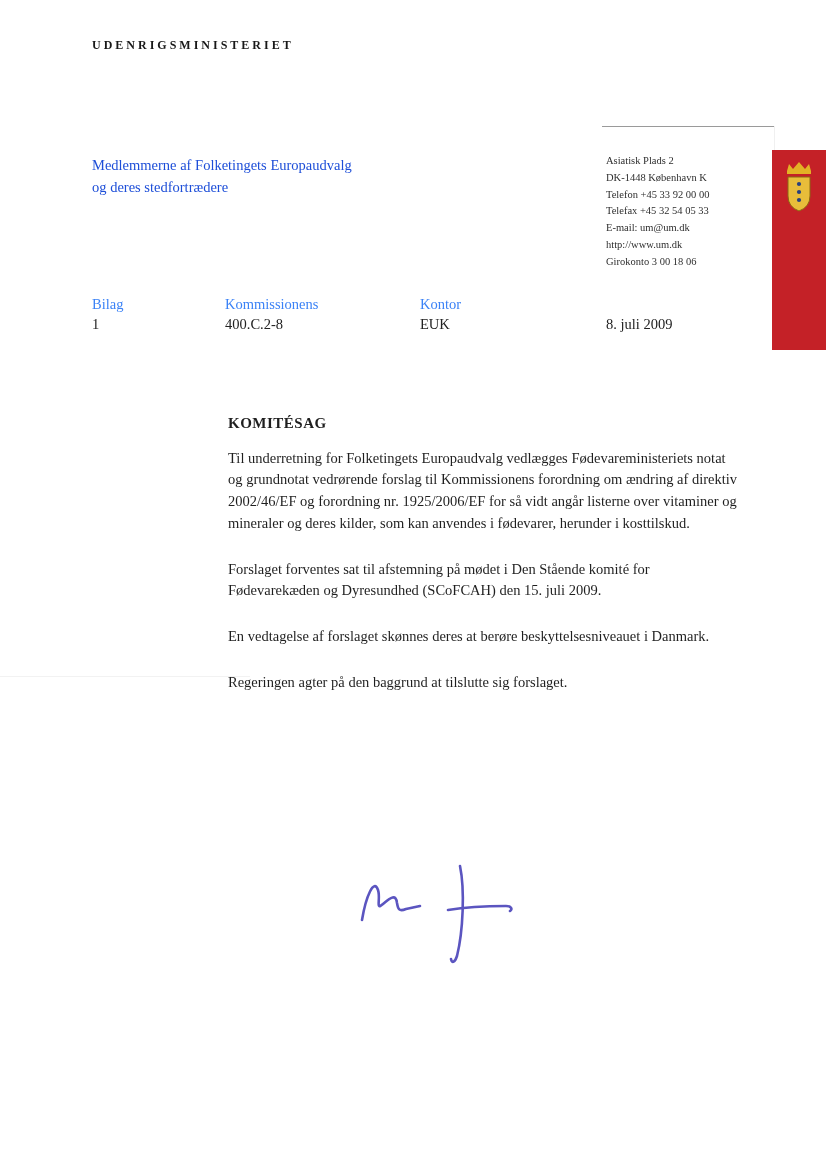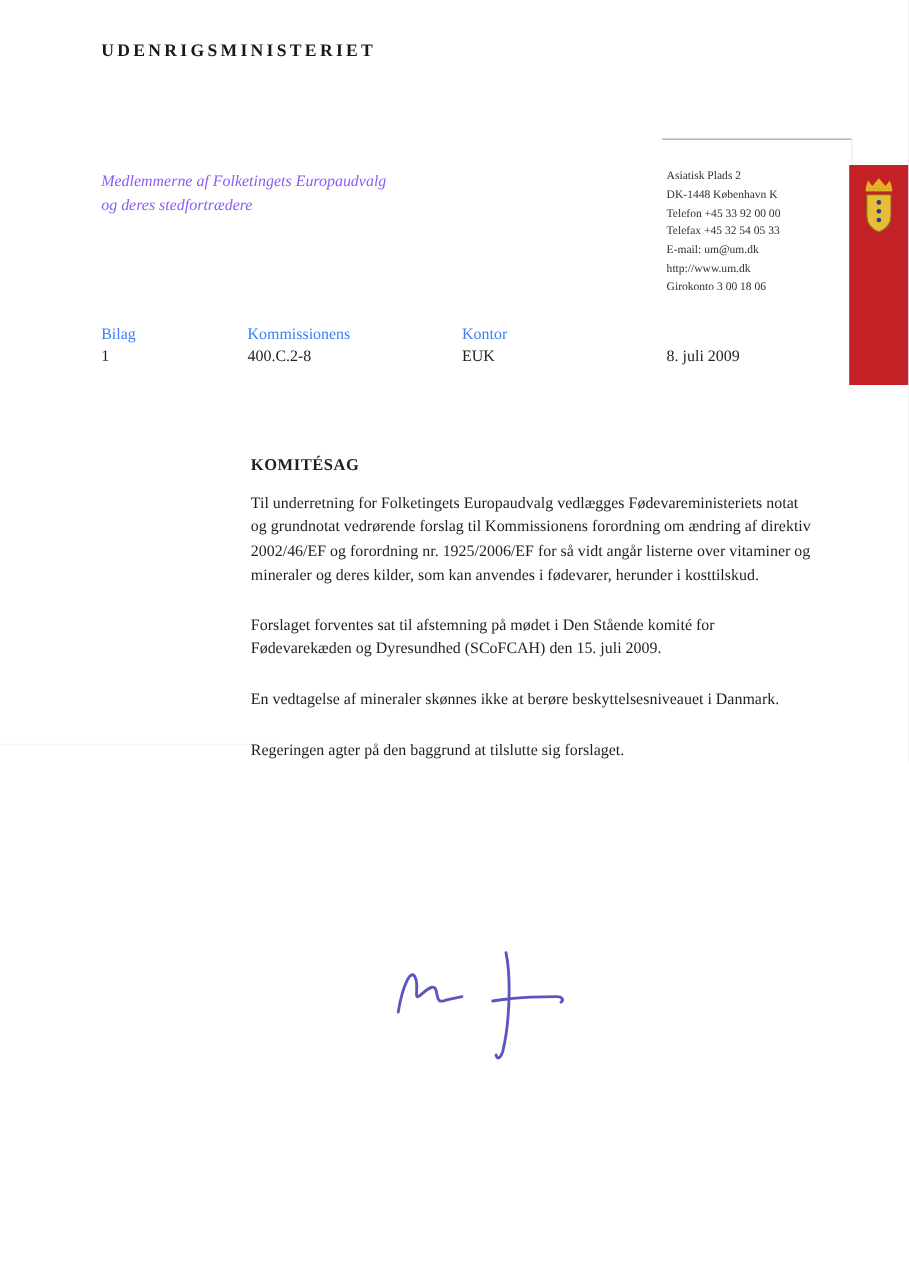--- a/index.html
+++ b/index.html
@@ -7,26 +7,26 @@
     position:relative;
     width:826px; height:1169px;
     margin:0 auto;
     background:#ffffff;
     font-family:"Liberation Serif", serif;
     color:#1f1f1f;
     overflow:hidden;
   }
   .letterhead {
     position:absolute; left:92px; top:38px;
-    font-size:16px; font-weight:bold;
+    font-size:12px; font-weight:bold;
     letter-spacing:3px; color:#181818;
   }
   .recipient {
     position:absolute; left:92px; top:154px;
-    font-size:14.5px; line-height:1.55; color:#8b5cf6;font-style:italic;
+    font-size:14.5px; line-height:1.55; color:#1d4ed8;
   }
   .addr-block {
     position:absolute; left:602px; top:126px;
     width:168px;
     border-top:1px solid #9a9a9a;
     box-shadow:1px 0 0 rgba(0,0,0,0.06);
     padding:26px 0 6px 4px;
     font-size:10.5px; line-height:1.6; color:#2e2e2e;
   }
   .addr-line { white-space:nowrap; }
@@ -105,21 +105,21 @@
       <circle cx="19" cy="24" r="2.1" fill="#27407e"></circle>
       <circle cx="19" cy="32" r="2.1" fill="#27407e"></circle>
       <circle cx="19" cy="40" r="2.1" fill="#27407e"></circle>
     </svg>
   </div>
 
   <div class="body-block">
     <p class="komitesag">KOMITÉSAG</p>
     <p class="para">Til underretning for Folketingets Europaudvalg vedlægges Fødevareministeriets notat og grundnotat vedrørende forslag til Kommissionens forordning om ændring af direktiv 2002/46/EF og forordning nr. 1925/2006/EF for så vidt angår listerne over vitaminer og mineraler og deres kilder, som kan anvendes i fødevarer, herunder i kosttilskud.</p>
     <p class="para">Forslaget forventes sat til afstemning på mødet i Den Stående komité for Fødevarekæden og Dyresundhed (SCoFCAH) den 15. juli 2009.</p>
-    <p class="para">En vedtagelse af mineraler skønnes ikke at berøre beskyttelsesniveauet i Danmark.</p>
+    <p class="para">En vedtagelse af forslaget skønnes deres at berøre beskyttelsesniveauet i Danmark.</p>
     <p class="para">Regeringen agter på den baggrund at tilslutte sig forslaget.</p>
   </div>
 
   <div class="scan-line"></div>
 
   <svg class="signature" viewBox="0 0 210 140">
     <g fill="none" stroke="#5b55c0" stroke-width="2.6" stroke-linecap="round" stroke-linejoin="round">
       <path d="M24 72 C 28 48, 36 30, 40 42 C 43 51, 37 63, 45 56 C 53 49, 58 46, 59 55 C 60 61, 61 64, 68 61 L 82 58"></path>
       <path d="M122 18 C 127 42, 125 84, 119 108 C 117 114, 114 116, 113 111"></path>
       <path d="M110 62 C 128 59, 150 58, 168 58 C 173 58, 175 61, 172 63"></path>

